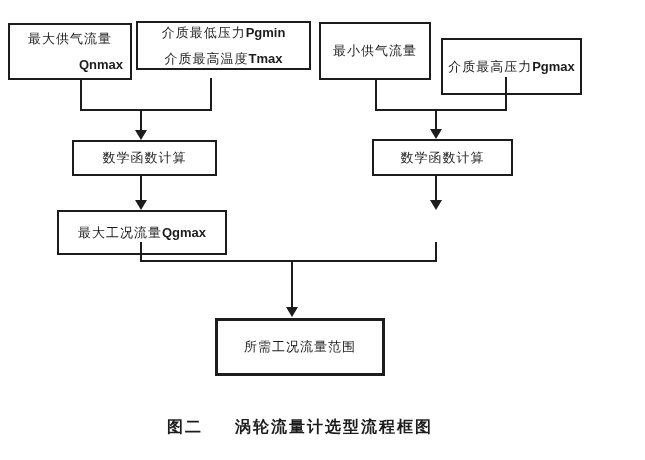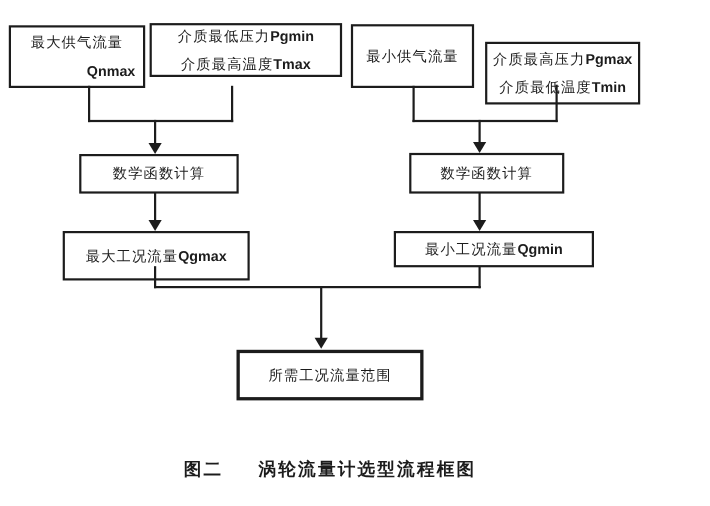--- a/index.html
+++ b/index.html
@@ -32,21 +32,21 @@
   .row.left { text-align: center; padding-left: 18px; box-sizing: border-box; margin-left: 44px; }
 
   #box-qnmax  { left: 8px;   top: 23px;  width: 124px; height: 57px; }
   #box-pgmin  { left: 136px; top: 21px;  width: 175px; height: 49px; }
   #box-qnmin  { left: 319px; top: 22px;  width: 112px; height: 58px; }
   #box-pgmax  { left: 441px; top: 22px;  width: 141px; height: 57px; margin-top: 16px; }
   #box-math-l { left: 72px;  top: 140px; width: 145px; height: 36px; }
   #box-math-r { left: 372px; top: 139px; width: 141px; height: 37px; }
   #box-qgmax  { left: 57px;  top: 210px; width: 170px; height: 45px; }
   #box-qgmin  { left: 358px; top: 210px; width: 182px; height: 33px; }
-  #box-result { left: 215px; top: 318px; width: 170px; height: 46px; border-width: 3px; }
+  #box-result { left: 215px; top: 318px; width: 170px; height: 58px; border-width: 3px; }
 
   .line { position: absolute; background: var(--line); }
   .arrowhead {
     position: absolute; width: 0; height: 0;
     border-left: 6px solid transparent;
     border-right: 6px solid transparent;
     border-top: 10px solid var(--line);
   }
 
   
@@ -100,21 +100,20 @@
     <div class="row"><span>介质最低压力</span><span class="en">Pgmin</span></div>
     <div class="row"><span>介质最高温度</span><span class="en">Tmax</span></div>
   </div>
 
   <div class="node" id="box-qnmin">
     <div class="row">最小供气流量</div>
   </div>
 
   <div class="node" id="box-pgmax">
     <div class="row"><span>介质最高压力</span><span class="en">Pgmax</span></div>
-    <div class="row"><span>介质最低温度</span><span class="en">Tmin</span></div>
   </div>
 
   <div class="line" id="lv1"></div>
   <div class="line" id="lv2"></div>
   <div class="line" id="lh1"></div>
   <div class="line" id="ld1"></div>
   <div class="arrowhead" id="la1"></div>
 
   <div class="line" id="rv1"></div>
   <div class="line" id="rv2"></div>
@@ -130,23 +129,20 @@
   </div>
 
   <div class="line" id="ml1"></div>
   <div class="arrowhead" id="ma1"></div>
   <div class="line" id="mr1"></div>
   <div class="arrowhead" id="mra1"></div>
 
   <div class="node" id="box-qgmax">
     <div class="row"><span>最大工况流量</span><span class="en">Qgmax</span></div>
   </div>
-  <div class="node" id="box-qgmin">
-    <div class="row"><span>最小工况流量</span><span class="en">Qgmin</span></div>
-  </div>
 
   <div class="line" id="cv1"></div>
   <div class="line" id="cv2"></div>
   <div class="line" id="ch1"></div>
   <div class="line" id="cd1"></div>
   <div class="arrowhead" id="ca1"></div>
 
   <div class="node" id="box-result">
     <div class="row">所需工况流量范围</div>
   </div>

